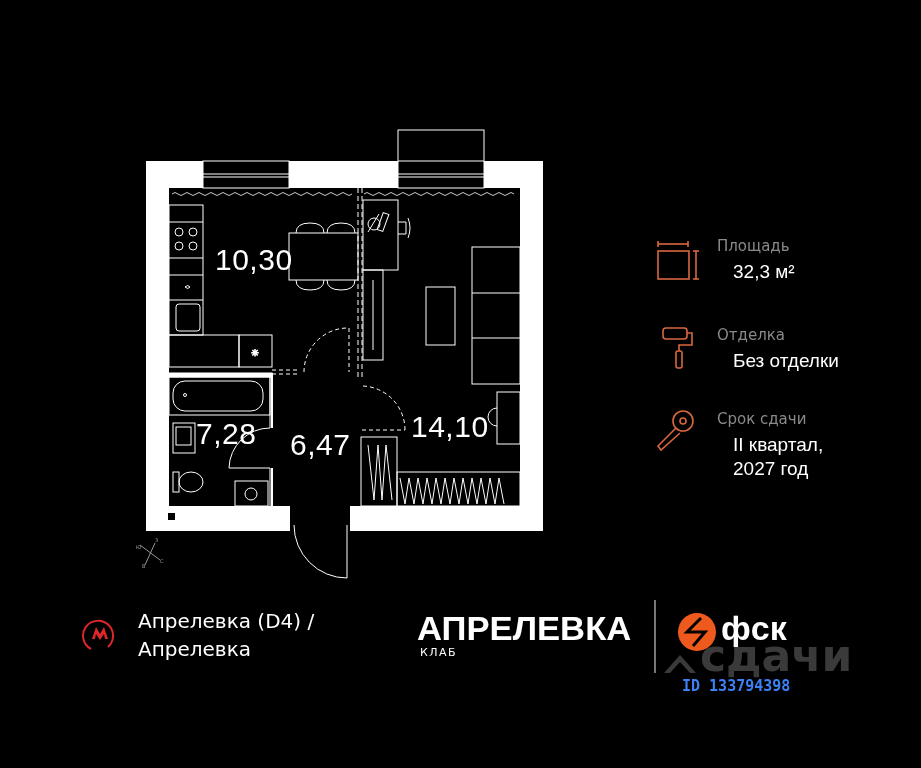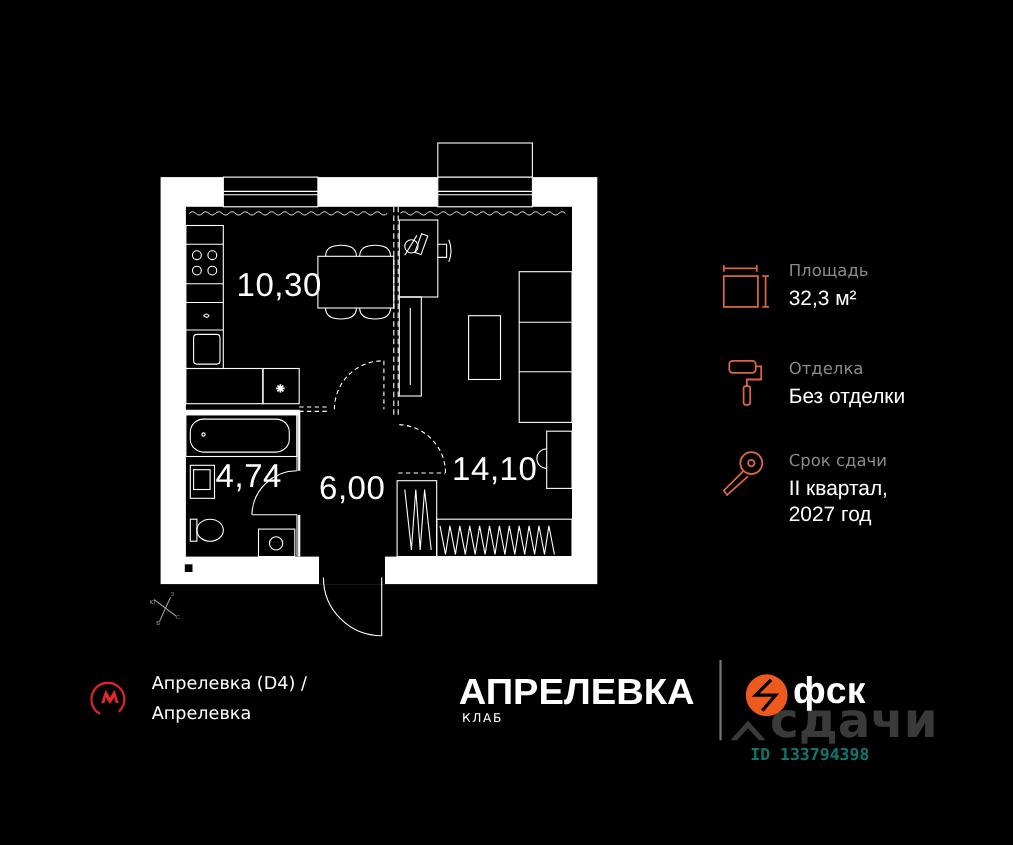--- a/index.html
+++ b/index.html
@@ -2,28 +2,28 @@
 <html><head>
 <meta charset="utf-8">
 <style>
   html, body { margin:0; padding:0; background:#000; }
   body { width:921px; height:768px; position:relative; overflow:hidden; font-family:"Liberation Sans", sans-serif; color:#fff; }
   .abs { position:absolute; }
   #plan { position:absolute; left:0; top:0; }
   .room-label { position:absolute; color:#fff; font-size:30px; font-family:"Liberation Sans", sans-serif; letter-spacing:0.5px; }
   .info-icon { position:absolute; }
   .info-label { position:absolute; color:#8a8a8a; font-size:15px; font-family:"DejaVu Sans", sans-serif; }
-  .info-value { position:absolute; color:#fff; font-size:19px; line-height:24px; font-family:"Liberation Sans", sans-serif; }
-  .metro-text { position:absolute; color:#fff; font-size:16px; line-height:28px; font-family:"DejaVu Sans", sans-serif; }
+  .info-value { position:absolute; color:#fff; font-size:19px; line-height:24px; font-family:"Liberation Sans", sans-serif;margin-left:16px; }
+  .metro-text { position:absolute; color:#fff; font-size:20px; line-height:28px; font-family:"DejaVu Sans", sans-serif; }
   .brand-main { position:absolute; color:#fff; font-family:"Liberation Sans", sans-serif; font-weight:bold; font-size:33px; letter-spacing:0px; transform:scaleX(1.05); transform-origin:left; }
   .brand-sub { position:absolute; color:#fff; font-family:"DejaVu Sans", sans-serif; font-size:11px; letter-spacing:1.5px; }
   .fsk-text { position:absolute; color:#fff; font-family:Liberation Sans, sans-serif; font-weight:bold; font-size:34px; }
   .divider { position:absolute; background:#777; }
   .watermark { position:absolute; color:#3a3a3a; font-family:"DejaVu Sans", sans-serif; font-weight:bold; }
-  .wm-id { position:absolute; color:#0f766e; font-family:"DejaVu Sans Mono", monospace; font-size:15px; font-weight:bold; }
+  .wm-id { position:absolute; color:#3b82f6; font-family:"DejaVu Sans Mono", monospace; font-size:15px; font-weight:bold; }
 </style>
 </head>
 <body>
 
 <svg id="plan" width="921" height="768" viewBox="0 0 921 768" xmlns="http://www.w3.org/2000/svg">
 
   <g fill="#fff">
     <rect x="146" y="161" width="397" height="370"></rect>
   </g>
 
@@ -139,22 +139,22 @@
   </g>
   <g fill="#999" font-size="5" font-family="DejaVu Sans, sans-serif">
     <text x="155" y="542">З</text>
     <text x="136" y="549">Ю</text>
     <text x="160" y="563">С</text>
     <text x="142" y="568">В</text>
   </g>
 </svg>
 
 <div class="room-label" style="left:215px; top:243px;">10,30</div>
-<div class="room-label" style="left:196px; top:417px;">4,74</div>
-<div class="room-label" style="left:290px; top:428px;">6,00</div>
+<div class="room-label" style="left:196px; top:417px;">7,28</div>
+<div class="room-label" style="left:290px; top:428px;">6,47</div>
 <div class="room-label" style="left:411px; top:398px;margin-top:12px;">14,10</div>
 
 <div>
   <svg class="info-icon" style="left:655px; top:237px;" width="45" height="45" viewBox="0 0 45 45">
     <g stroke="#d9673f" stroke-width="1.6" fill="none">
       <line x1="3" y1="4" x2="3" y2="10"></line>
         <line x1="33" y1="4" x2="33" y2="10"></line>
         <line x1="3" y1="7" x2="33" y2="7"></line>
       <rect x="3" y="14" width="31" height="28"></rect>
       <line x1="38" y1="14" x2="44" y2="14"></line>

